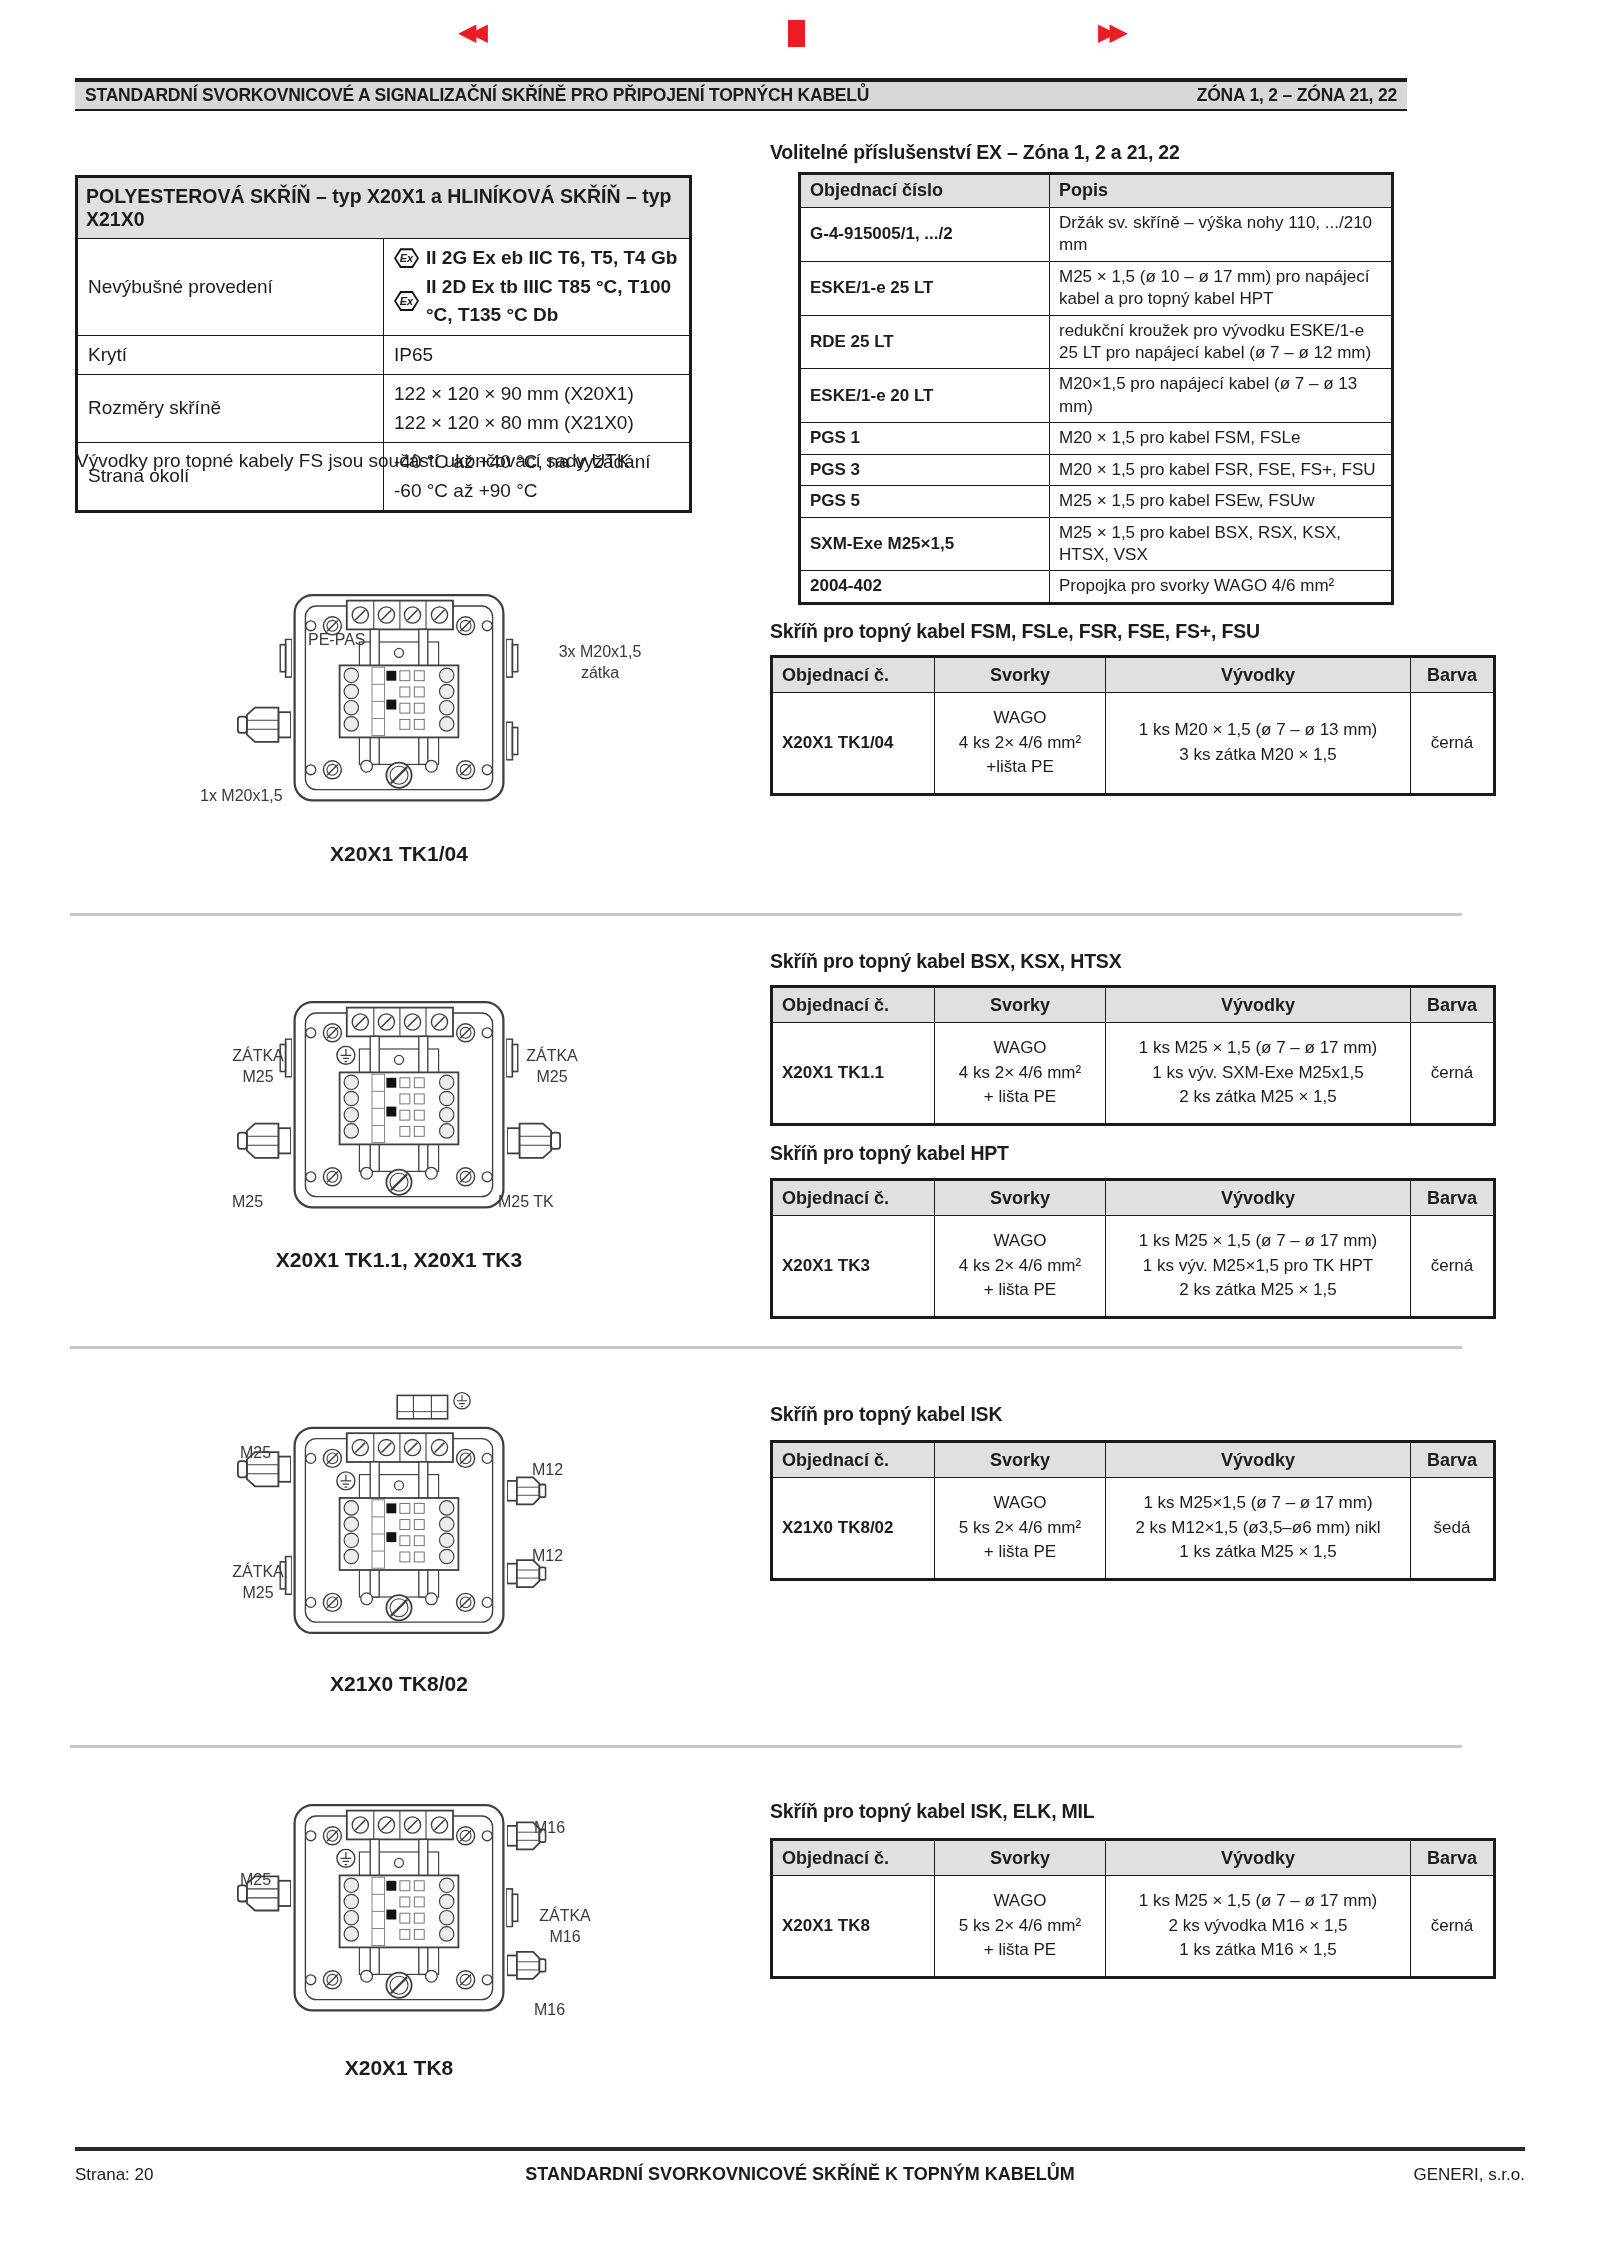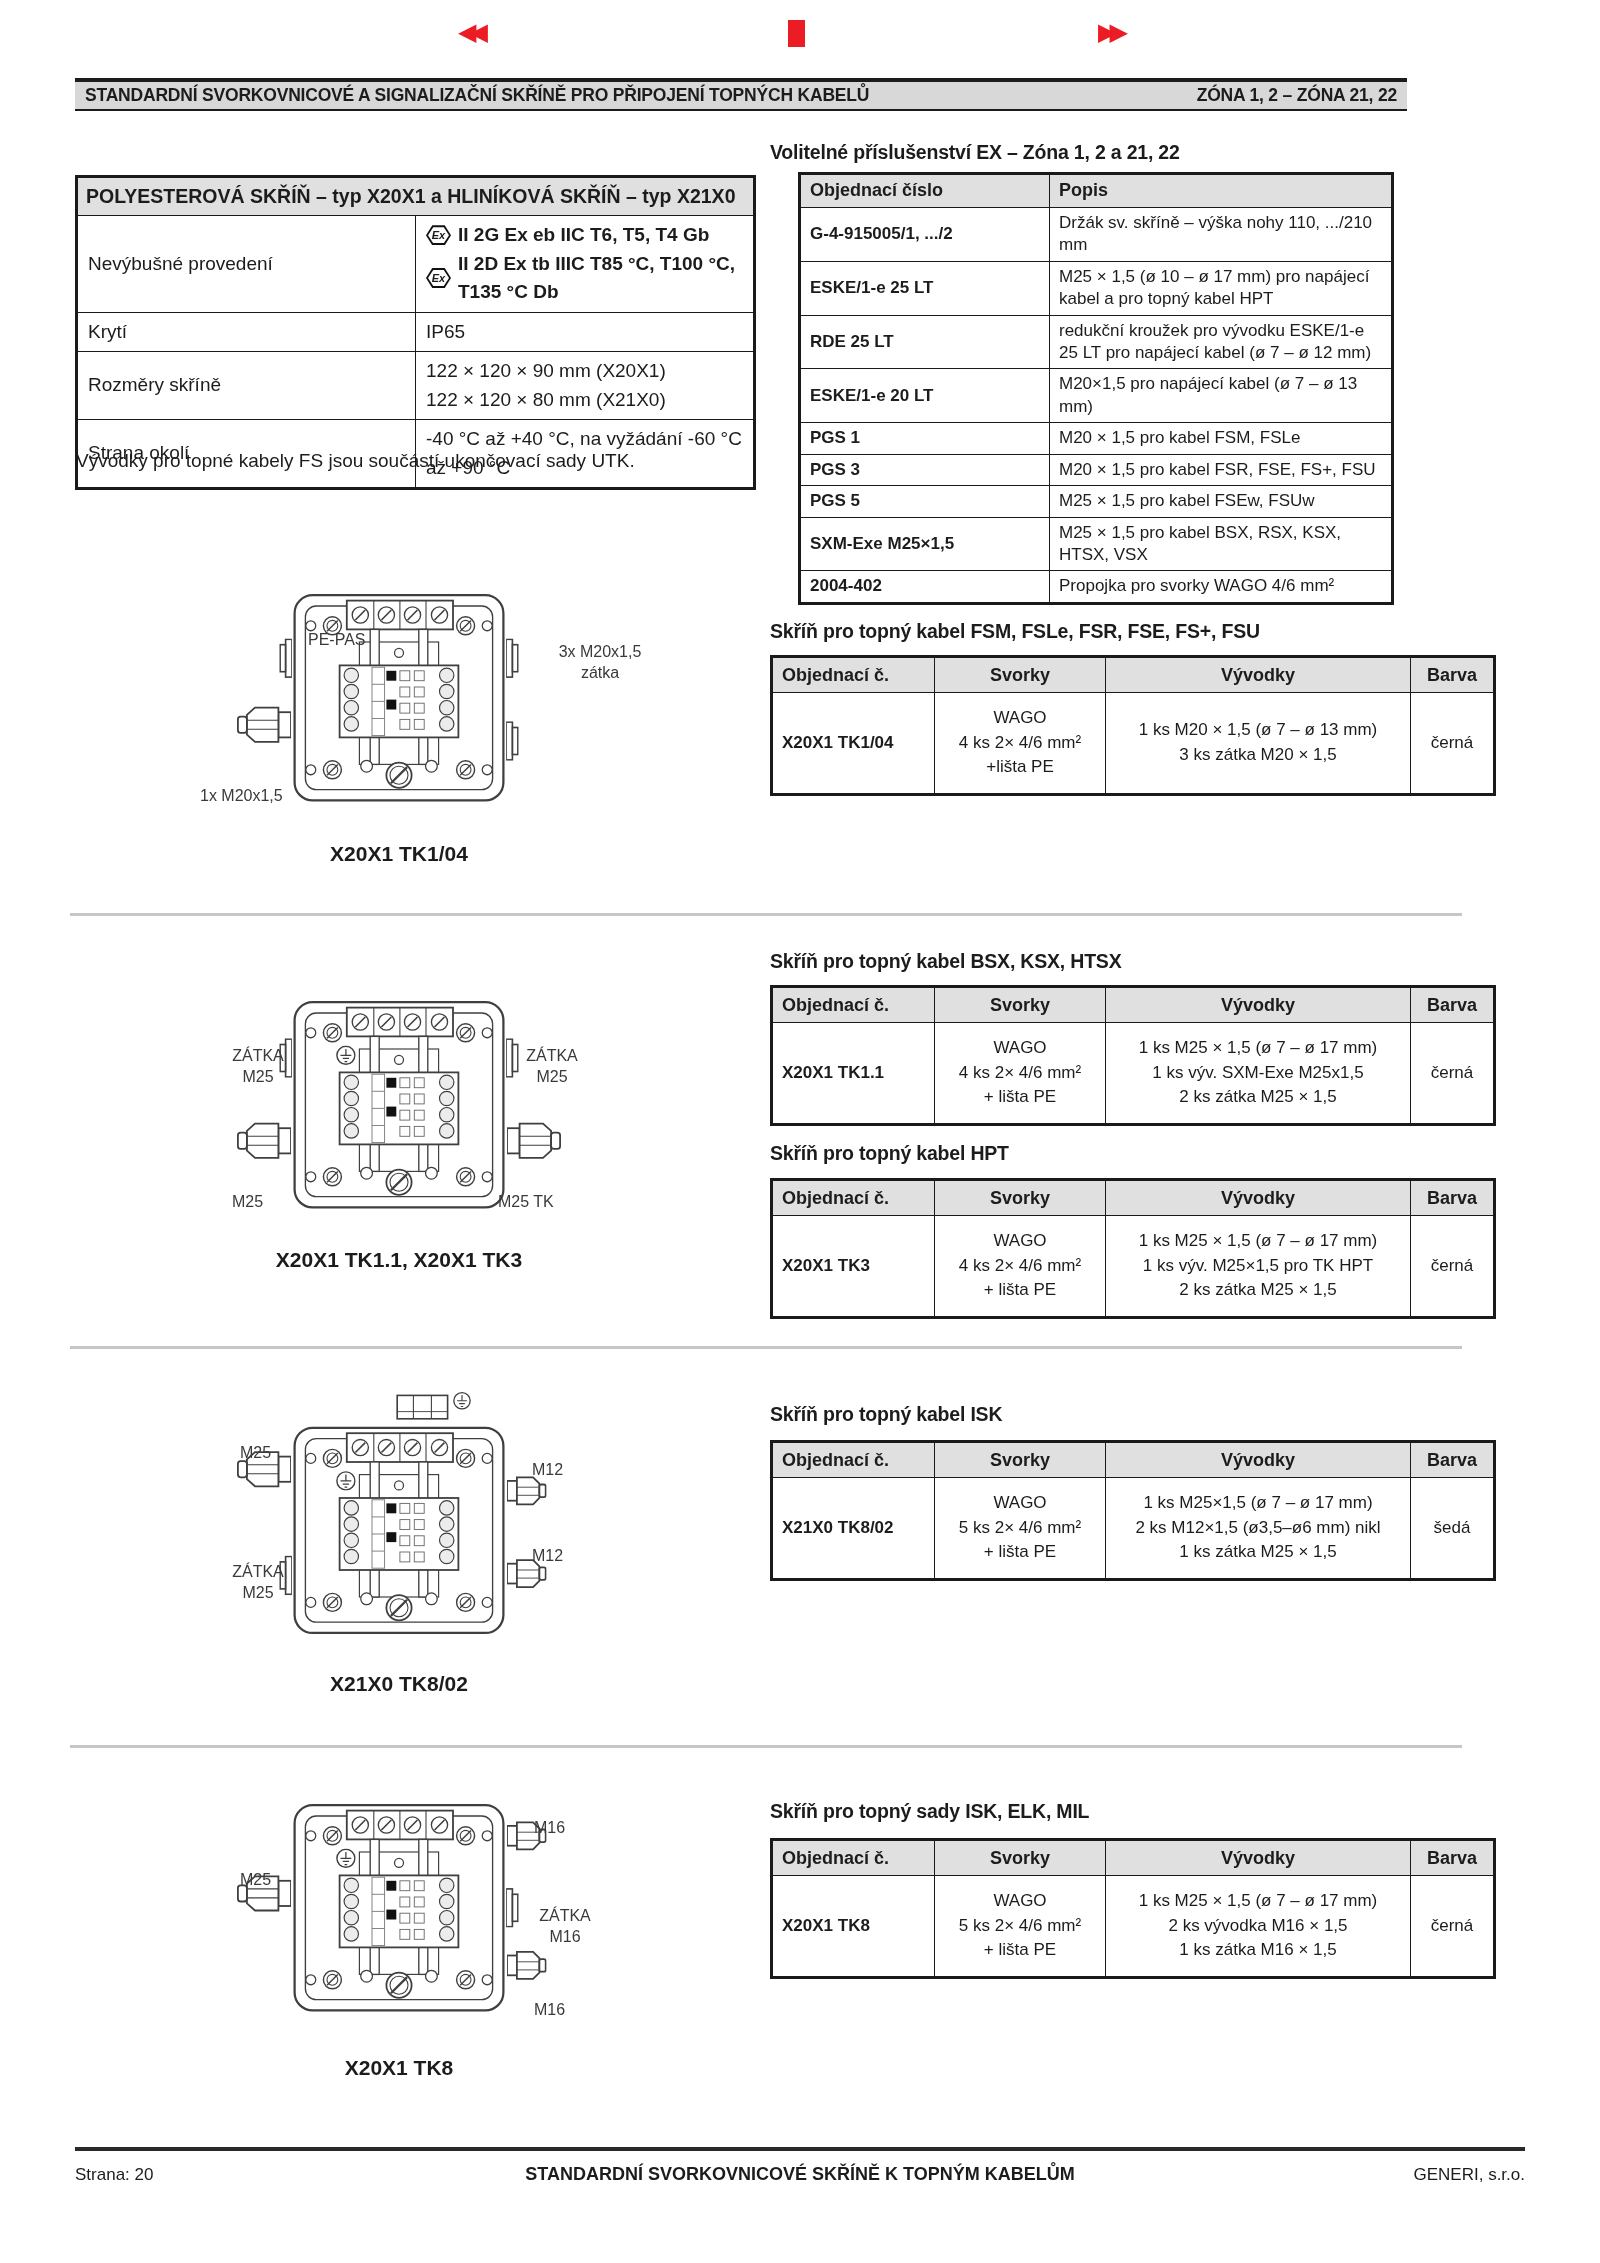--- a/index.html
+++ b/index.html
@@ -20,21 +20,21 @@
   
   .hdr {
     position:absolute; left:75px; top:78px; width:1332px; height:33px;
     background:#d8d8d8; border-top:4px solid #1b1b1b; border-bottom:2px solid #1b1b1b;
     box-sizing:border-box; display:flex; align-items:center; justify-content:space-between;
     padding:0 10px; font-weight:bold; font-size:17.5px; letter-spacing:-0.2px;
   }
 
   
   table.spec {
-    position:absolute; left:75px; top:175px; width:681px;
+    position:absolute; left:75px; top:175px; width:617px;
     border-collapse:collapse; border:3px solid #1a1a1a; table-layout:fixed;
   }
   table.spec th, table.spec td { border:1.5px solid #1a1a1a; vertical-align:middle; }
   table.spec th.spec-title { background:#e0e0e0; text-align:left; font-size:19.5px; padding:7px 8px; }
   table.spec td { font-size:19px; padding:5px 10px; line-height:1.5; }
   table.spec td.lbl { width:178px; }
   .exline { display:flex; align-items:center; gap:7px; font-weight:bold; }
   .ex-hex {
     position:relative; display:inline-flex; align-items:center; justify-content:center;
     width:25px; height:20px; flex:0 0 25px;
@@ -417,21 +417,21 @@
         <div>2 ks M12×1,5 (ø3,5–ø6 mm) nikl</div>
         <div>1 ks zátka M25 × 1,5</div>
       </td>
       <td class="c-ba">šedá</td>
     </tr>
   </tbody>
     </table>
 
   <div class="sep" style="top:1745px;"></div>
 
-  <div class="sec-title" style="top:1800px;">Skříň pro topný sady ISK, ELK, MIL</div>
+  <div class="sec-title" style="top:1800px;">Skříň pro topný kabel ISK, ELK, MIL</div>
   <table class="pt" style="top:1838px;">
     <tbody>
         <tr>
       <th class="c-code">Objednací č.</th>
       <th class="c-sv">Svorky</th>
       <th class="c-vy">Vývodky</th>
       <th class="c-ba">Barva</th>
     </tr>
     <tr>
       <td class="c-code tall">X20X1 TK8</td>

